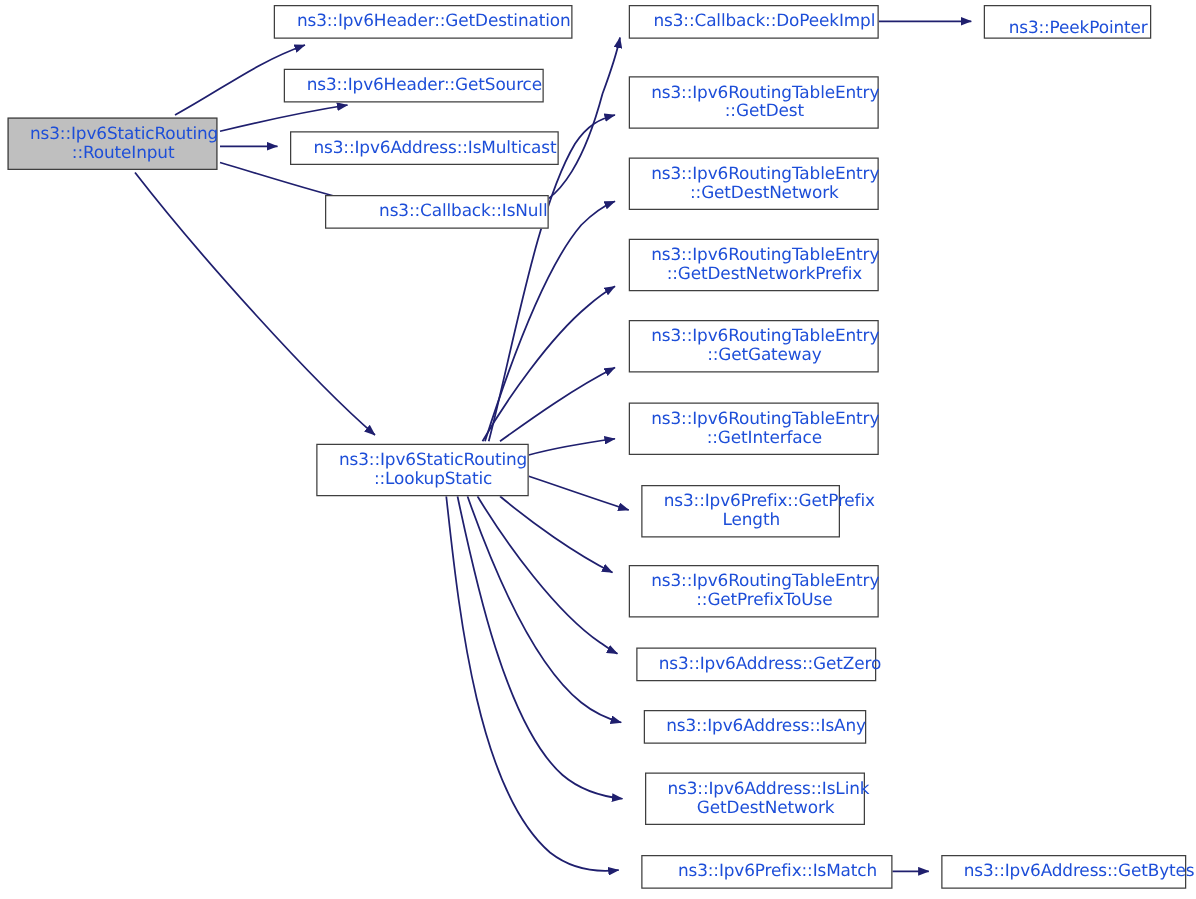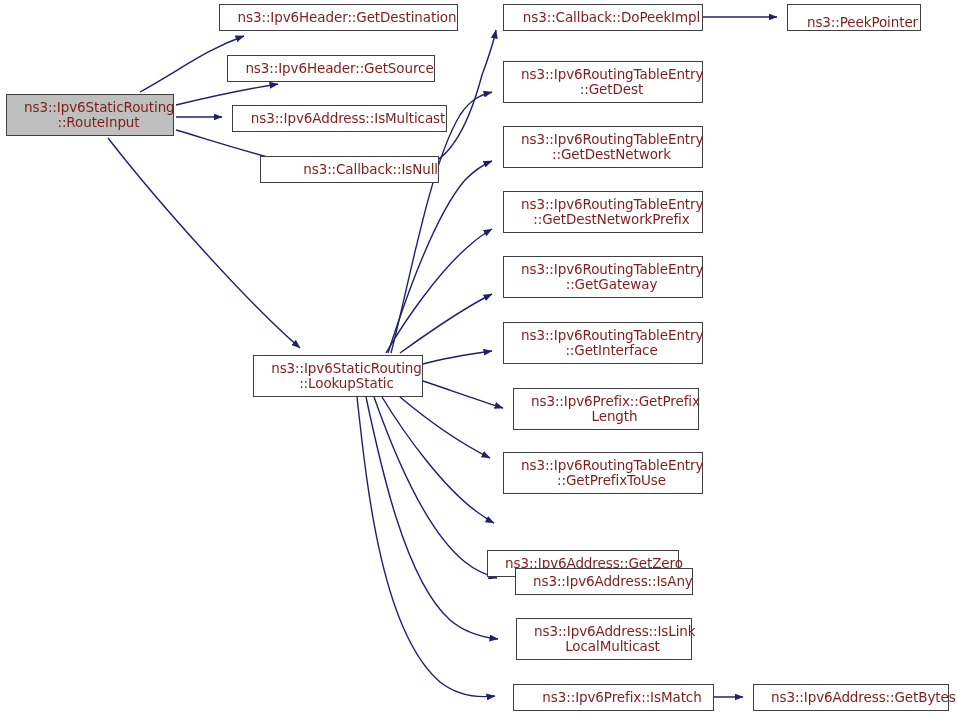--- a/index.html
+++ b/index.html
@@ -24,21 +24,21 @@
     top: 0;
     width: 957px;
     height: 719px;
     pointer-events: none;
   }
   .node {
     position: absolute;
     box-sizing: border-box;
     border: 1px solid #3f3f3f;
     background: #ffffff;
-    color: #7f1d1d;
+    color: #1d4ed8;
     font-size: 13.5px;
     line-height: 15.5px;
     text-align: center;
     display: flex;
     align-items: center;
     justify-content: center;
     white-space: pre-line;
     letter-spacing: -0.1px;
     z-index: 2;
     padding-left: 17px;
@@ -100,26 +100,26 @@
       <div class="node" style="left: 503px; top: 61px; width: 200px; height: 42px;"><span class="node-label">ns3::Ipv6RoutingTableEntry
 ::GetDest</span></div>
       <div class="node" style="left: 503px; top: 126px; width: 200px; height: 42px;"><span class="node-label">ns3::Ipv6RoutingTableEntry
 ::GetDestNetwork</span></div>
       <div class="node" style="left: 503px; top: 191px; width: 200px; height: 42px;"><span class="node-label">ns3::Ipv6RoutingTableEntry
 ::GetDestNetworkPrefix</span></div>
       <div class="node" style="left: 503px; top: 256px; width: 200px; height: 42px;"><span class="node-label">ns3::Ipv6RoutingTableEntry
 ::GetGateway</span></div>
       <div class="node" style="left: 503px; top: 322px; width: 200px; height: 42px;"><span class="node-label">ns3::Ipv6RoutingTableEntry
 ::GetInterface</span></div>
-      <div class="node" style="left: 513px; top: 388px; width: 186px; height: 42px;"><span class="node-label">ns3::Ipv6Prefix::GetPrefix
+      <div class="node" style="left: 513px; top: 388px; width: 159px; height: 42px;"><span class="node-label">ns3::Ipv6Prefix::GetPrefix
 Length</span></div>
       <div class="node" style="left: 503px; top: 452px; width: 200px; height: 42px;"><span class="node-label">ns3::Ipv6RoutingTableEntry
 ::GetPrefixToUse</span></div>
-      <div class="node" style="left: 487px; top: 518px; width: 192px; height: 27px; margin-top: 32px;"><span class="node-label">ns3::Ipv6Address::GetZero</span></div>
+      <div class="node" style="left: 509px; top: 518px; width: 192px; height: 27px;"><span class="node-label">ns3::Ipv6Address::GetZero</span></div>
       <div class="node" style="left: 515px; top: 568px; width: 178px; height: 27px;"><span class="node-label">ns3::Ipv6Address::IsAny</span></div>
       <div class="node" style="left: 516px; top: 618px; width: 176px; height: 42px;"><span class="node-label">ns3::Ipv6Address::IsLink
-LocalMulticast</span></div>
+GetDestNetwork</span></div>
       <div class="node" style="left: 513px; top: 684px; width: 201px; height: 27px;"><span class="node-label">ns3::Ipv6Prefix::IsMatch</span></div>
       <div class="node" style="left: 787px; top: 4px; width: 134px; height: 27px; align-items: flex-end;"><span class="node-label">ns3::PeekPointer</span></div>
       <div class="node" style="left: 753px; top: 684px; width: 196px; height: 27px;"><span class="node-label">ns3::Ipv6Address::GetBytes</span></div>
     </div>
 
 </div>
 
 </body></html>

